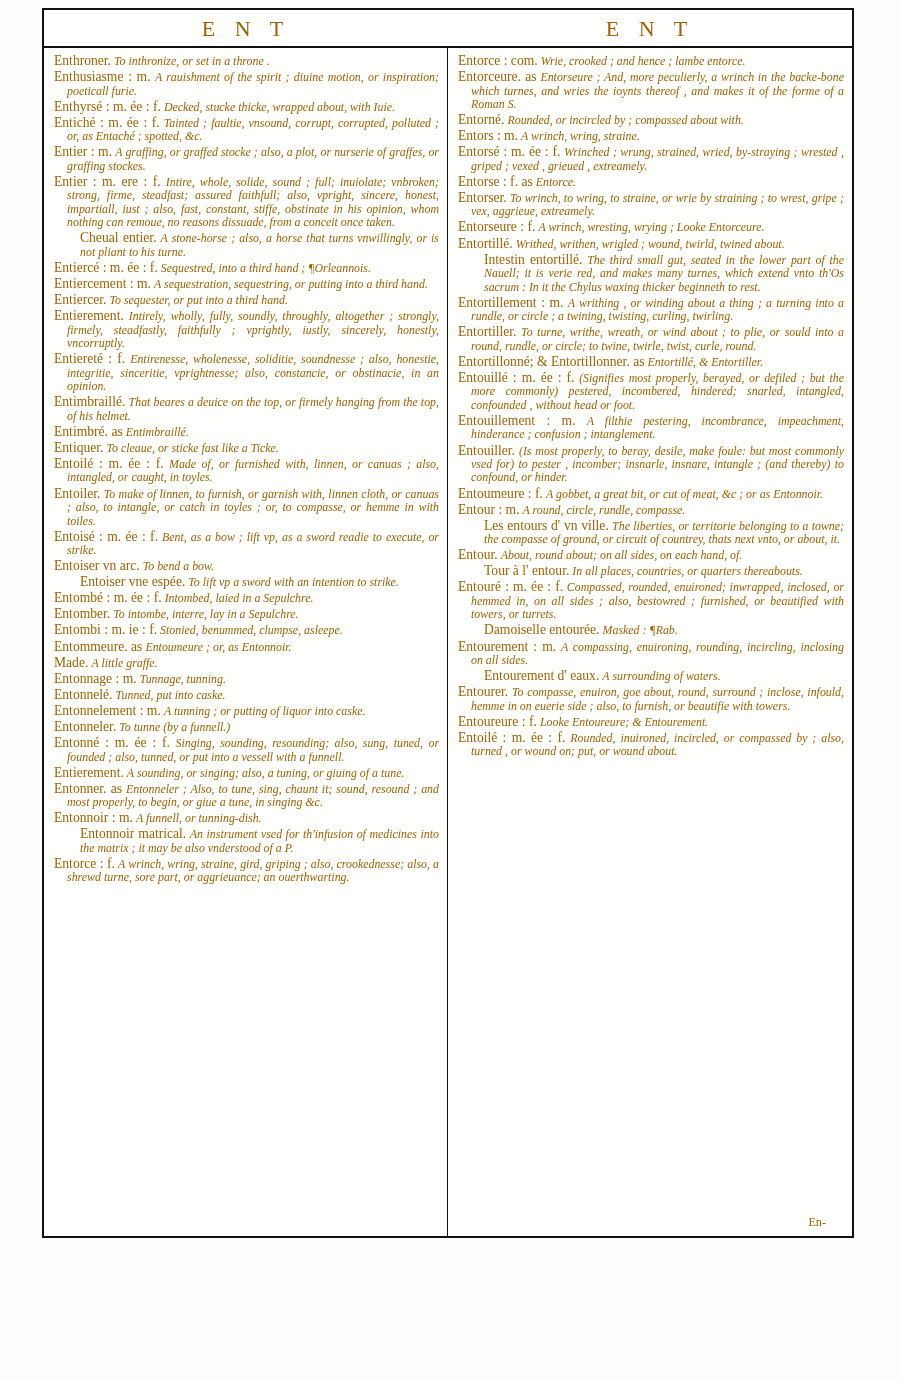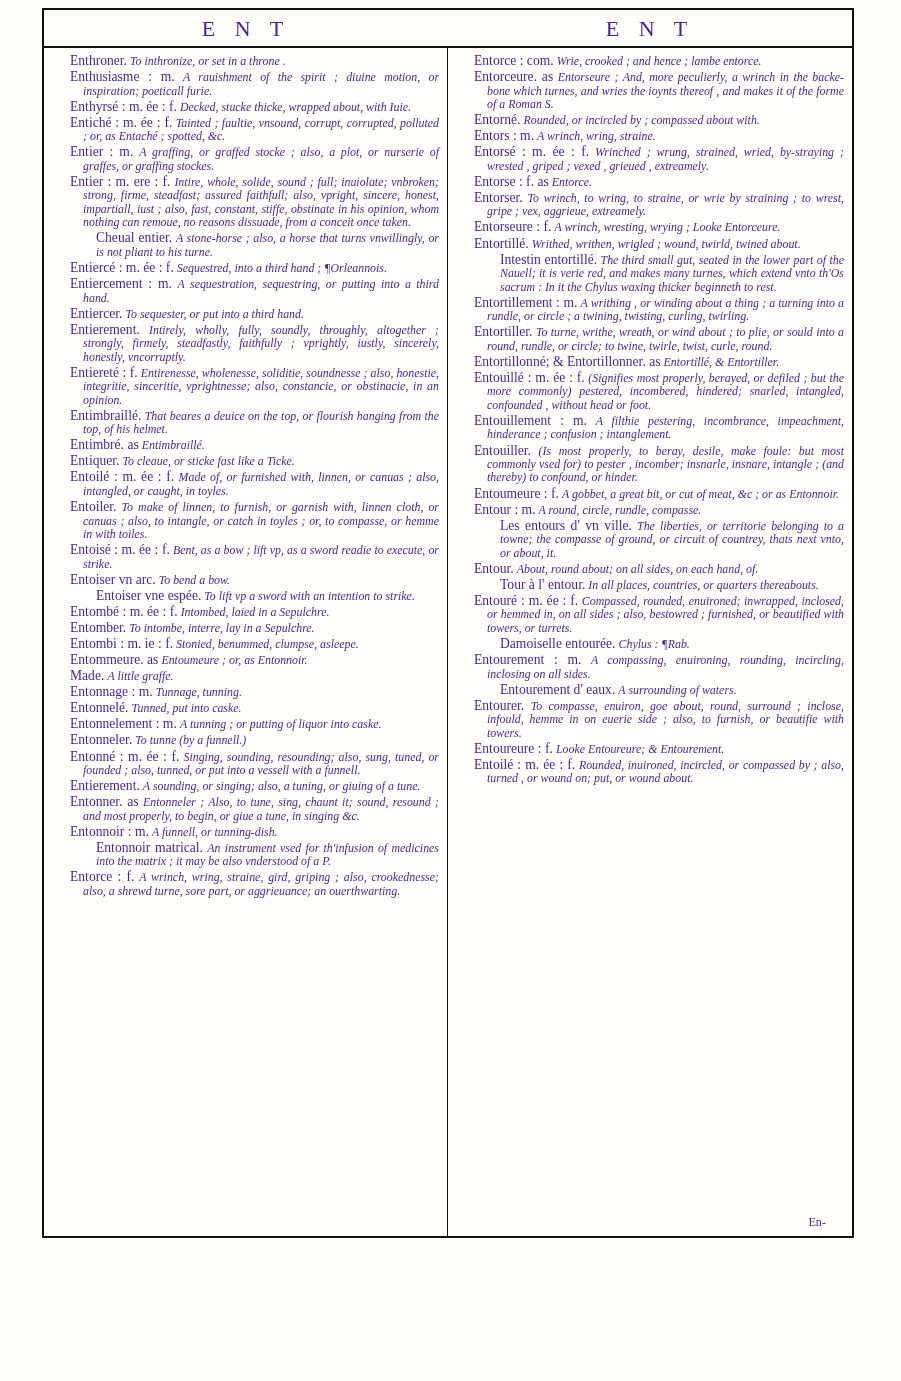--- a/index.html
+++ b/index.html
@@ -6,21 +6,21 @@
     margin: 0;
     padding: 0;
     background: #ffffff;
   }
   .page {
     position: relative;
     width: 901px;
     height: 1381px;
     background: #fdfdfb;
     font-family: "Liberation Serif", serif;
-    color: #4c1d95;
+    color: #a16207;
     overflow: hidden;
   }
   .sheet {
     position: absolute;
     left: 42px;
     top: 8px;
     width: 812px;
     height: 1230px;
     border: 2px solid #111;
     box-sizing: border-box;
@@ -47,21 +47,21 @@
     justify-content: center;
   }
   .cols {
     display: flex;
     height: calc(100% - 38px);
     box-sizing: border-box;
   }
   .col {
     width: 50%;
     box-sizing: border-box;
-    padding: 5px 8px 4px 26px;
+    padding: 5px 8px 4px 10px;
     position: relative;
   }
   .col.left {
     border-right: 1.5px solid #111;
   }
   .entry {
     font-size: 12.1px;
     line-height: 1.115;
     text-align: justify;
     text-justify: inter-word;
@@ -111,21 +111,21 @@
             <p class="entry"><span class="hw">Enthyrsé : m. ée : f.</span> <span class="bd">Decked, stucke thicke, wrapped about, with Iuie.</span></p>
             <p class="entry"><span class="hw">Entiché : m. ée : f.</span> <span class="bd">Tainted ; faultie, vnsound, corrupt, corrupted, polluted ; or, as Entaché ; spotted, &amp;c.</span></p>
             <p class="entry"><span class="hw">Entier : m.</span> <span class="bd">A graffing, or graffed stocke ; also, a plot, or nurserie of graffes, or graffing stockes.</span></p>
             <p class="entry"><span class="hw">Entier : m. ere : f.</span> <span class="bd">Intire, whole, solide, sound ; full; inuiolate; vnbroken; strong, firme, steadfast; assured faithfull; also, vpright, sincere, honest, impartiall, iust ; also, fast, constant, stiffe, obstinate in his opinion, whom nothing can remoue, no reasons dissuade, from a conceit once taken.</span></p>
             <p class="entry sub"><span class="hw">Cheual entier.</span> <span class="bd">A stone-horse ; also, a horse that turns vnwillingly, or is not pliant to his turne.</span></p>
             <p class="entry"><span class="hw">Entiercé : m. ée : f.</span> <span class="bd">Sequestred, into a third hand ; ¶Orleannois.</span></p>
             <p class="entry"><span class="hw">Entiercement : m.</span> <span class="bd">A sequestration, sequestring, or putting into a third hand.</span></p>
             <p class="entry"><span class="hw">Entiercer.</span> <span class="bd">To sequester, or put into a third hand.</span></p>
             <p class="entry"><span class="hw">Entierement.</span> <span class="bd">Intirely, wholly, fully, soundly, throughly, altogether ; strongly, firmely, steadfastly, faithfully ; vprightly, iustly, sincerely, honestly, vncorruptly.</span></p>
             <p class="entry"><span class="hw">Entiereté : f.</span> <span class="bd">Entirenesse, wholenesse, soliditie, soundnesse ; also, honestie, integritie, sinceritie, vprightnesse; also, constancie, or obstinacie, in an opinion.</span></p>
-            <p class="entry"><span class="hw">Entimbraillé.</span> <span class="bd">That beares a deuice on the top, or flourish hanging from the top, of his helmet.</span></p>
+            <p class="entry"><span class="hw">Entimbraillé.</span> <span class="bd">That beares a deuice on the top, or firmely hanging from the top, of his helmet.</span></p>
             <p class="entry"><span class="hw">Entimbré. as</span> <span class="bd">Entimbraillé.</span></p>
             <p class="entry"><span class="hw">Entiquer.</span> <span class="bd">To cleaue, or sticke fast like a Ticke.</span></p>
             <p class="entry"><span class="hw">Entoilé : m. ée : f.</span> <span class="bd">Made of, or furnished with, linnen, or canuas ; also, intangled, or caught, in toyles.</span></p>
             <p class="entry"><span class="hw">Entoiler.</span> <span class="bd">To make of linnen, to furnish, or garnish with, linnen cloth, or canuas ; also, to intangle, or catch in toyles ; or, to compasse, or hemme in with toiles.</span></p>
             <p class="entry"><span class="hw">Entoisé : m. ée : f.</span> <span class="bd">Bent, as a bow ; lift vp, as a sword readie to execute, or strike.</span></p>
             <p class="entry"><span class="hw">Entoiser vn arc.</span> <span class="bd">To bend a bow.</span></p>
             <p class="entry sub"><span class="hw">Entoiser vne espée.</span> <span class="bd">To lift vp a sword with an intention to strike.</span></p>
             <p class="entry"><span class="hw">Entombé : m. ée : f.</span> <span class="bd">Intombed, laied in a Sepulchre.</span></p>
             <p class="entry"><span class="hw">Entomber.</span> <span class="bd">To intombe, interre, lay in a Sepulchre.</span></p>
             <p class="entry"><span class="hw">Entombi : m. ie : f.</span> <span class="bd">Stonied, benummed, clumpse, asleepe.</span></p>
@@ -160,21 +160,21 @@
             <p class="entry"><span class="hw">Entortillonné; &amp; Entortillonner. as</span> <span class="bd">Entortillé, &amp; Entortiller.</span></p>
             <p class="entry"><span class="hw">Entouillé : m. ée : f.</span> <span class="bd">(Signifies most properly, berayed, or defiled ; but the more commonly) pestered, incombered, hindered; snarled, intangled, confounded , without head or foot.</span></p>
             <p class="entry"><span class="hw">Entouillement : m.</span> <span class="bd">A filthie pestering, incombrance, impeachment, hinderance ; confusion ; intanglement.</span></p>
             <p class="entry"><span class="hw">Entouiller.</span> <span class="bd">(Is most properly, to beray, desile, make foule: but most commonly vsed for) to pester , incomber; insnarle, insnare, intangle ; (and thereby) to confound, or hinder.</span></p>
             <p class="entry"><span class="hw">Entoumeure : f.</span> <span class="bd">A gobbet, a great bit, or cut of meat, &amp;c ; or as Entonnoir.</span></p>
             <p class="entry"><span class="hw">Entour : m.</span> <span class="bd">A round, circle, rundle, compasse.</span></p>
             <p class="entry sub"><span class="hw">Les entours d' vn ville.</span> <span class="bd">The liberties, or territorie belonging to a towne; the compasse of ground, or circuit of countrey, thats next vnto, or about, it.</span></p>
             <p class="entry"><span class="hw">Entour.</span> <span class="bd">About, round about; on all sides, on each hand, of.</span></p>
             <p class="entry sub"><span class="hw">Tour à l' entour.</span> <span class="bd">In all places, countries, or quarters thereabouts.</span></p>
             <p class="entry"><span class="hw">Entouré : m. ée : f.</span> <span class="bd">Compassed, rounded, enuironed; inwrapped, inclosed, or hemmed in, on all sides ; also, bestowred ; furnished, or beautified with towers, or turrets.</span></p>
-            <p class="entry sub"><span class="hw">Damoiselle entourée.</span> <span class="bd">Chylus : ¶Rab.</span></p>
+            <p class="entry sub"><span class="hw">Damoiselle entourée.</span> <span class="bd">Masked : ¶Rab.</span></p>
             <p class="entry"><span class="hw">Entourement : m.</span> <span class="bd">A compassing, enuironing, rounding, incircling, inclosing on all sides.</span></p>
             <p class="entry sub"><span class="hw">Entourement d' eaux.</span> <span class="bd">A surrounding of waters.</span></p>
             <p class="entry"><span class="hw">Entourer.</span> <span class="bd">To compasse, enuiron, goe about, round, surround ; inclose, infould, hemme in on euerie side ; also, to furnish, or beautifie with towers.</span></p>
             <p class="entry"><span class="hw">Entoureure : f.</span> <span class="bd">Looke Entoureure; &amp; Entourement.</span></p>
             <p class="entry"><span class="hw">Entoilé : m. ée : f.</span> <span class="bd">Rounded, inuironed, incircled, or compassed by ; also, turned , or wound on; put, or wound about.</span></p>
           <div class="catchword">En-</div>
         </div>
       </div>
     </div>
   </div>

